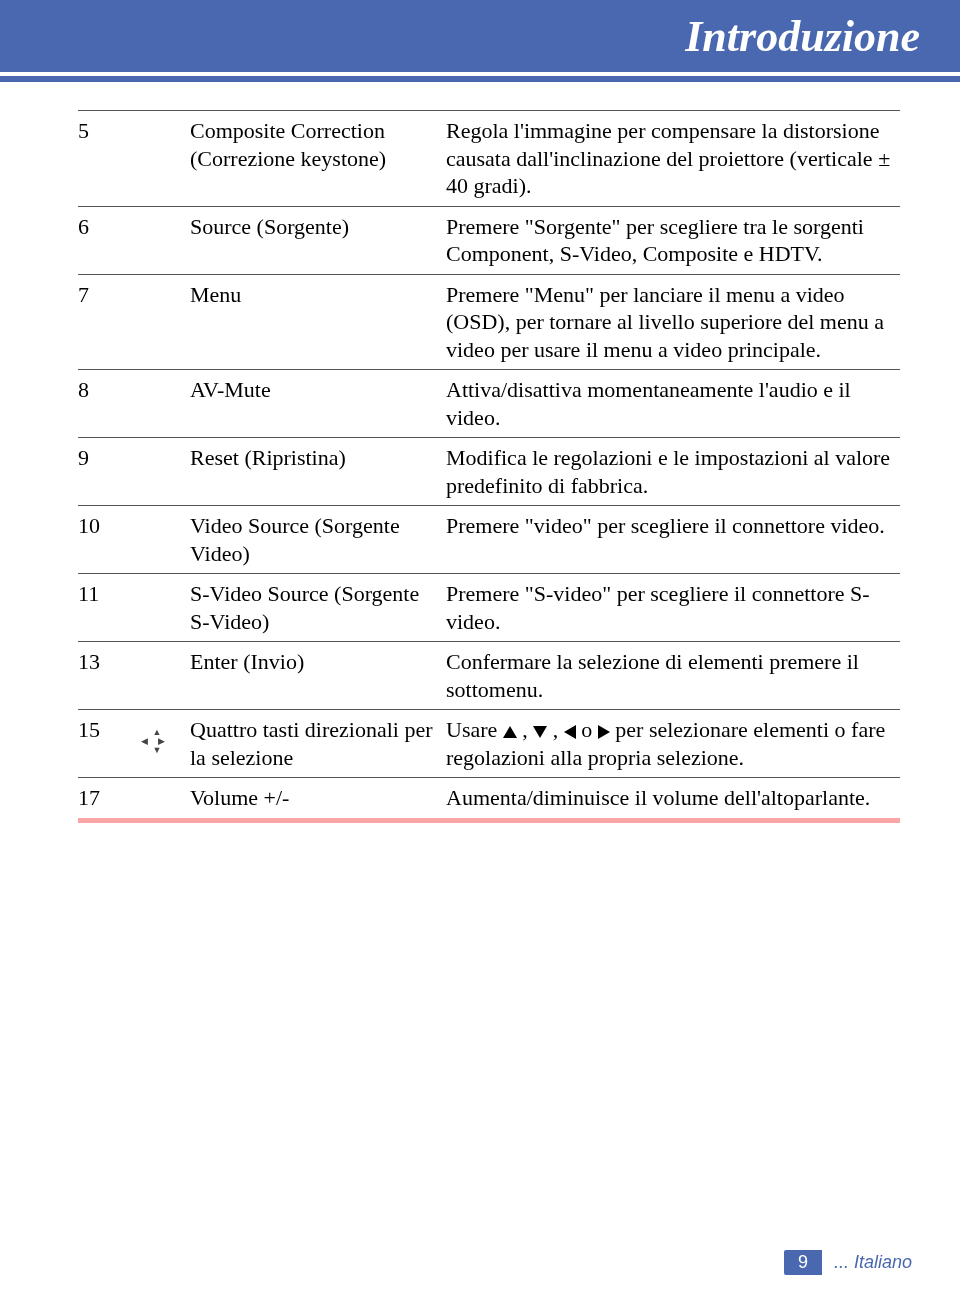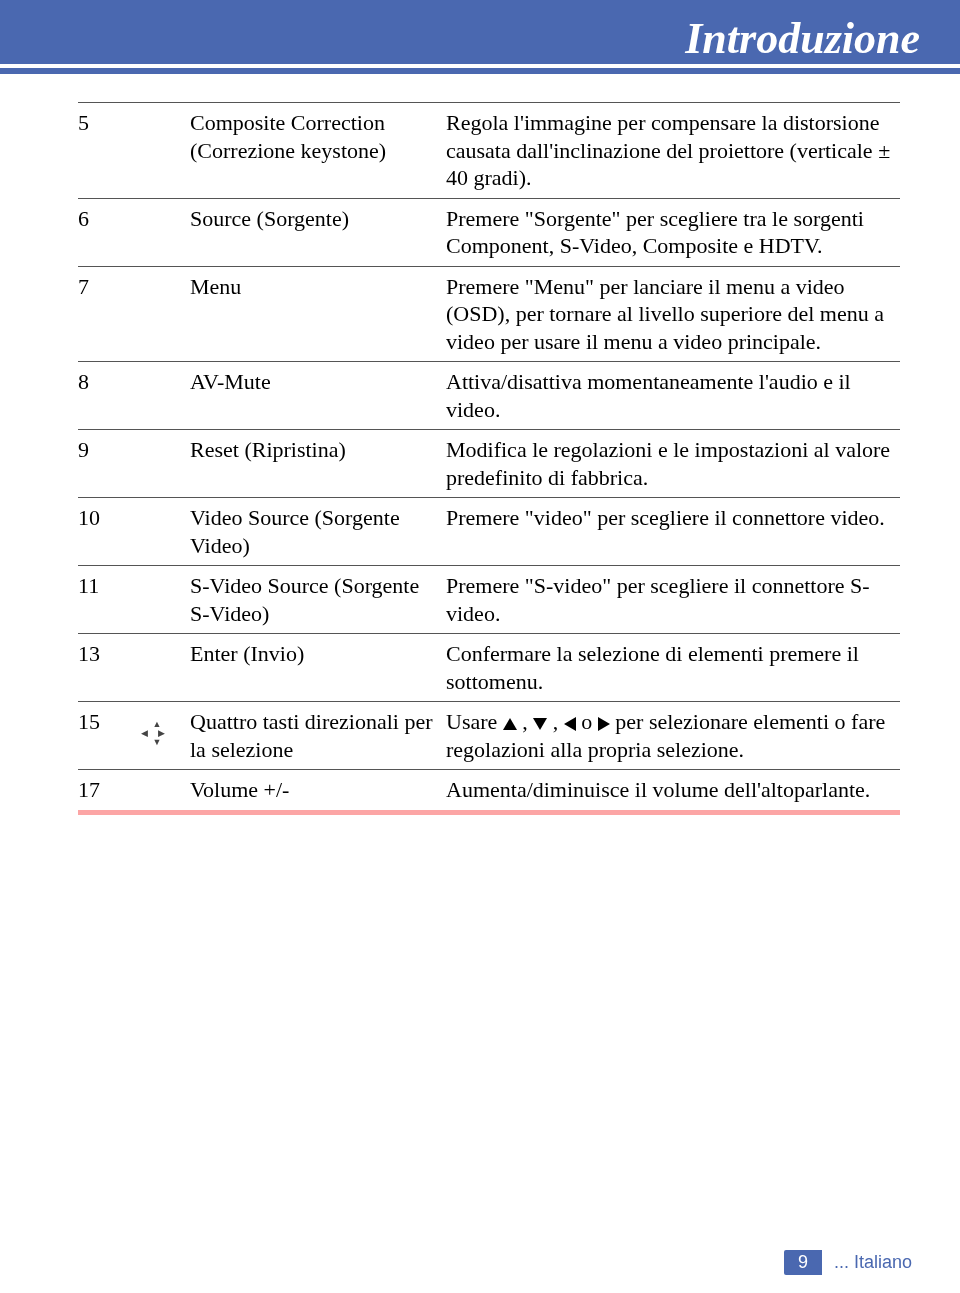--- a/index.html
+++ b/index.html
@@ -6,26 +6,26 @@
   body {
     width: 960px;
     height: 1293px;
     background: #ffffff;
     font-family: "Palatino Linotype", "Book Antiqua", Palatino, serif;
     color: #000;
     position: relative;
   }
   .header-band {
     background: #4a68b0;
-    height: 64px;
+    height: 72px;
     width: 100%;
     position: relative;
     display: flex;
     justify-content: flex-end;
-    align-items: flex-end;
+    align-items: center;
     padding-right: 40px;
   }
   .header-band h1 {
     color: #fff;
     font-style: italic;
     font-weight: bold;
     font-size: 44px;
   }
   .header-sep {
     height: 4px;
@@ -85,20 +85,21 @@
     background: #4a68b0;
     color: #fff;
     padding: 2px 14px;
     font-size: 18px;
     border-radius: 2px 0 0 2px;
   }
   .footer .lang {
     color: #4a68b0;
     padding: 2px 8px 2px 12px;
     font-size: 18px;
+    font-style: italic;
   }
 </style>
 </head>
 <body>
 
 <div class="header-band">
   <h1>Introduzione</h1>
 </div>
 <div class="header-sep"></div>
 <div class="header-line"></div>

